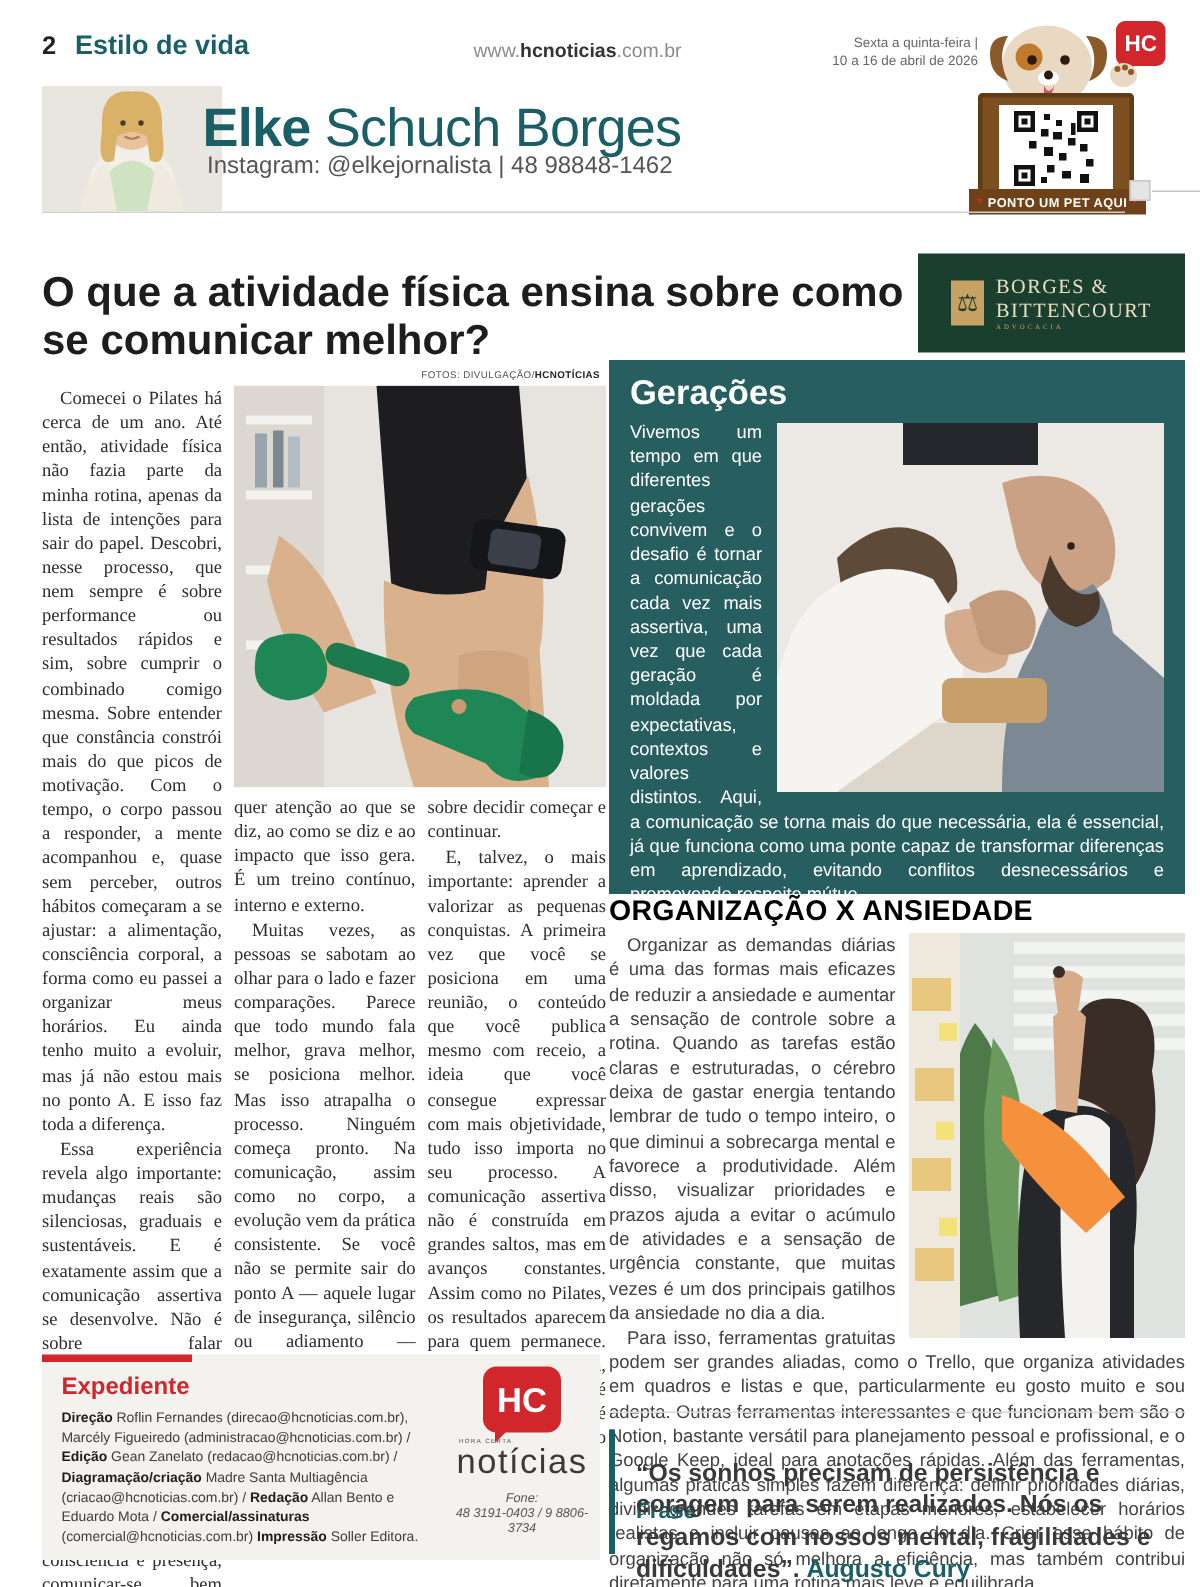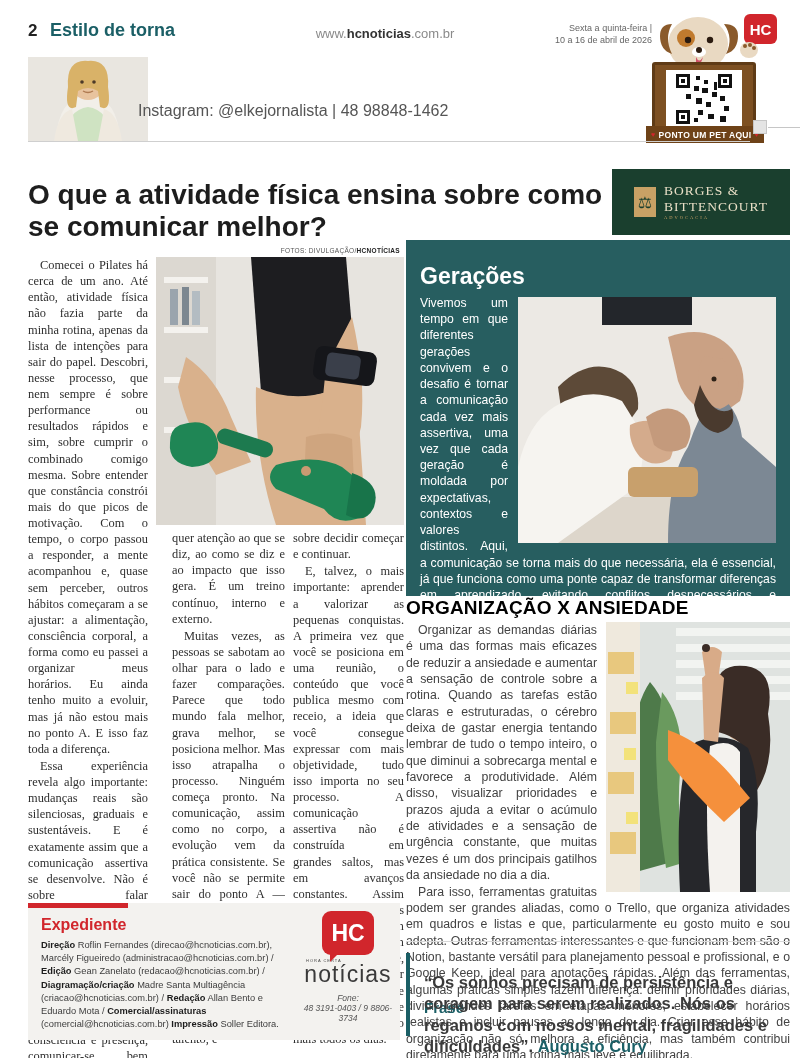--- a/index.html
+++ b/index.html
@@ -48,26 +48,26 @@
   
   .credit { position:absolute; left:150px; top:247px; width:250px; text-align:right; font-size:6.5px; color:#555; letter-spacing:0.3px; }
   .credit b { color:#222; }
   .article { position:absolute; left:28px; top:257px; width:376px; display:flex; gap:8px; }
   .serifcol { font-family:"Liberation Serif", serif; font-size:12.4px; line-height:1.3; color:#2e2e2e; text-align:justify; }
   .serifcol p + p { margin-top:1px; }
   .serifcol p.ind { text-indent:12px; }
   .col1 { width:120px; }
   .rightblock { width:248px; }
   .main-photo { width:248px; height:268px; overflow:hidden; }
-  .subcols { display:flex; gap:8px; margin-top:5px;margin-left:16px; }
+  .subcols { display:flex; gap:8px; margin-top:5px; }
   .col2 { width:121px; }
   .col3 { width:119px; }
 
   
-  .geracoes { position:absolute; left:406px; top:240px; width:384px; height:356px; background:#275e60; color:#fff; padding:23px 14px; }
+  .geracoes { position:absolute; left:406px; top:240px; width:384px; height:356px; background:#275e60; color:#fff; padding:8px 14px; }
   .geracoes h2 { font-size:23px; font-weight:800; margin-bottom:5px; }
   .ger-body { font-size:12.2px; line-height:1.33; text-align:justify; }
   .ger-photo { float:right; width:258px; height:246px; margin:2px 0 6px 10px; overflow:hidden; }
   .ger-body p.ind { text-indent:12px; }
 
   
   .org-title { position:absolute; left:406px; top:597px; font-size:19px; font-weight:800; color:#000000; letter-spacing:0.2px; }
   .org-body { position:absolute; left:406px; top:622px; width:384px; font-size:12.3px; line-height:1.33; color:#434343; text-align:justify; }
   .org-photo { float:right; width:184px; height:270px; margin:0 0 6px 9px; overflow:hidden; }
   .org-body p.ind { text-indent:12px; }
@@ -95,21 +95,21 @@
   .frase-quote .author { color:#1b5f66; font-weight:800; }
 
   svg { display:block; }
 </style>
 </head>
 <body>
 
 <div class="page">
 
   <div class="hdr-page">2</div>
-  <div class="hdr-section">Estilo de torna</div>
+  <div class="hdr-section">Estilo de vida</div>
   <div class="hdr-url"><span>www.</span><b>hcnoticias</b><span>.com.br</span></div>
   <div class="hdr-date">
     <div>Sexta a quinta-feira |</div>
     <div>10 a 16 de abril de 2026</div>
   </div>
   <div class="hc-badge">HC</div>
 
   <div class="pet-wrap">
     <svg width="118" height="70" viewBox="0 0 118 70">
       <ellipse cx="52" cy="40" rx="30" ry="27" fill="#e9d9c2"></ellipse>
@@ -169,20 +169,21 @@
       <path d="M34 84 Q40 52 60 50 Q80 52 86 84Z" fill="#cfe3c2"></path>
       <path d="M26 84 Q30 56 44 52 L50 84Z" fill="#efe9df"></path>
       <path d="M94 84 Q90 56 76 52 L70 84Z" fill="#efe9df"></path>
       <circle cx="60" cy="26" r="17" fill="#e8c39e"></circle>
       <path d="M40 30 Q38 2 60 4 Q82 2 80 30 Q84 56 72 50 L70 34 Q60 28 50 34 L48 50 Q36 56 40 30Z" fill="#d9b268"></path>
       <circle cx="54" cy="25" r="1.8" fill="#4c3a28"></circle>
       <circle cx="66" cy="25" r="1.8" fill="#4c3a28"></circle>
       <path d="M55 34 Q60 37 65 34" stroke="#b07b52" stroke-width="1.4" fill="none"></path>
     </svg>
   </div>
+  <div class="author-name"><b>Elke</b><span> Schuch Borges</span></div>
   <div class="author-contact">Instagram: @elkejornalista | 48 98848-1462</div>
   <div class="mast-rule"></div>
   <div class="scroll-box"></div>
   <div class="scroll-line"></div>
 
   <h1 class="headline">O que a atividade física ensina sobre como se comunicar melhor?</h1>
 
   <div class="ad">
     <div class="ad-mark"></div>
     <div class="ad-text">

